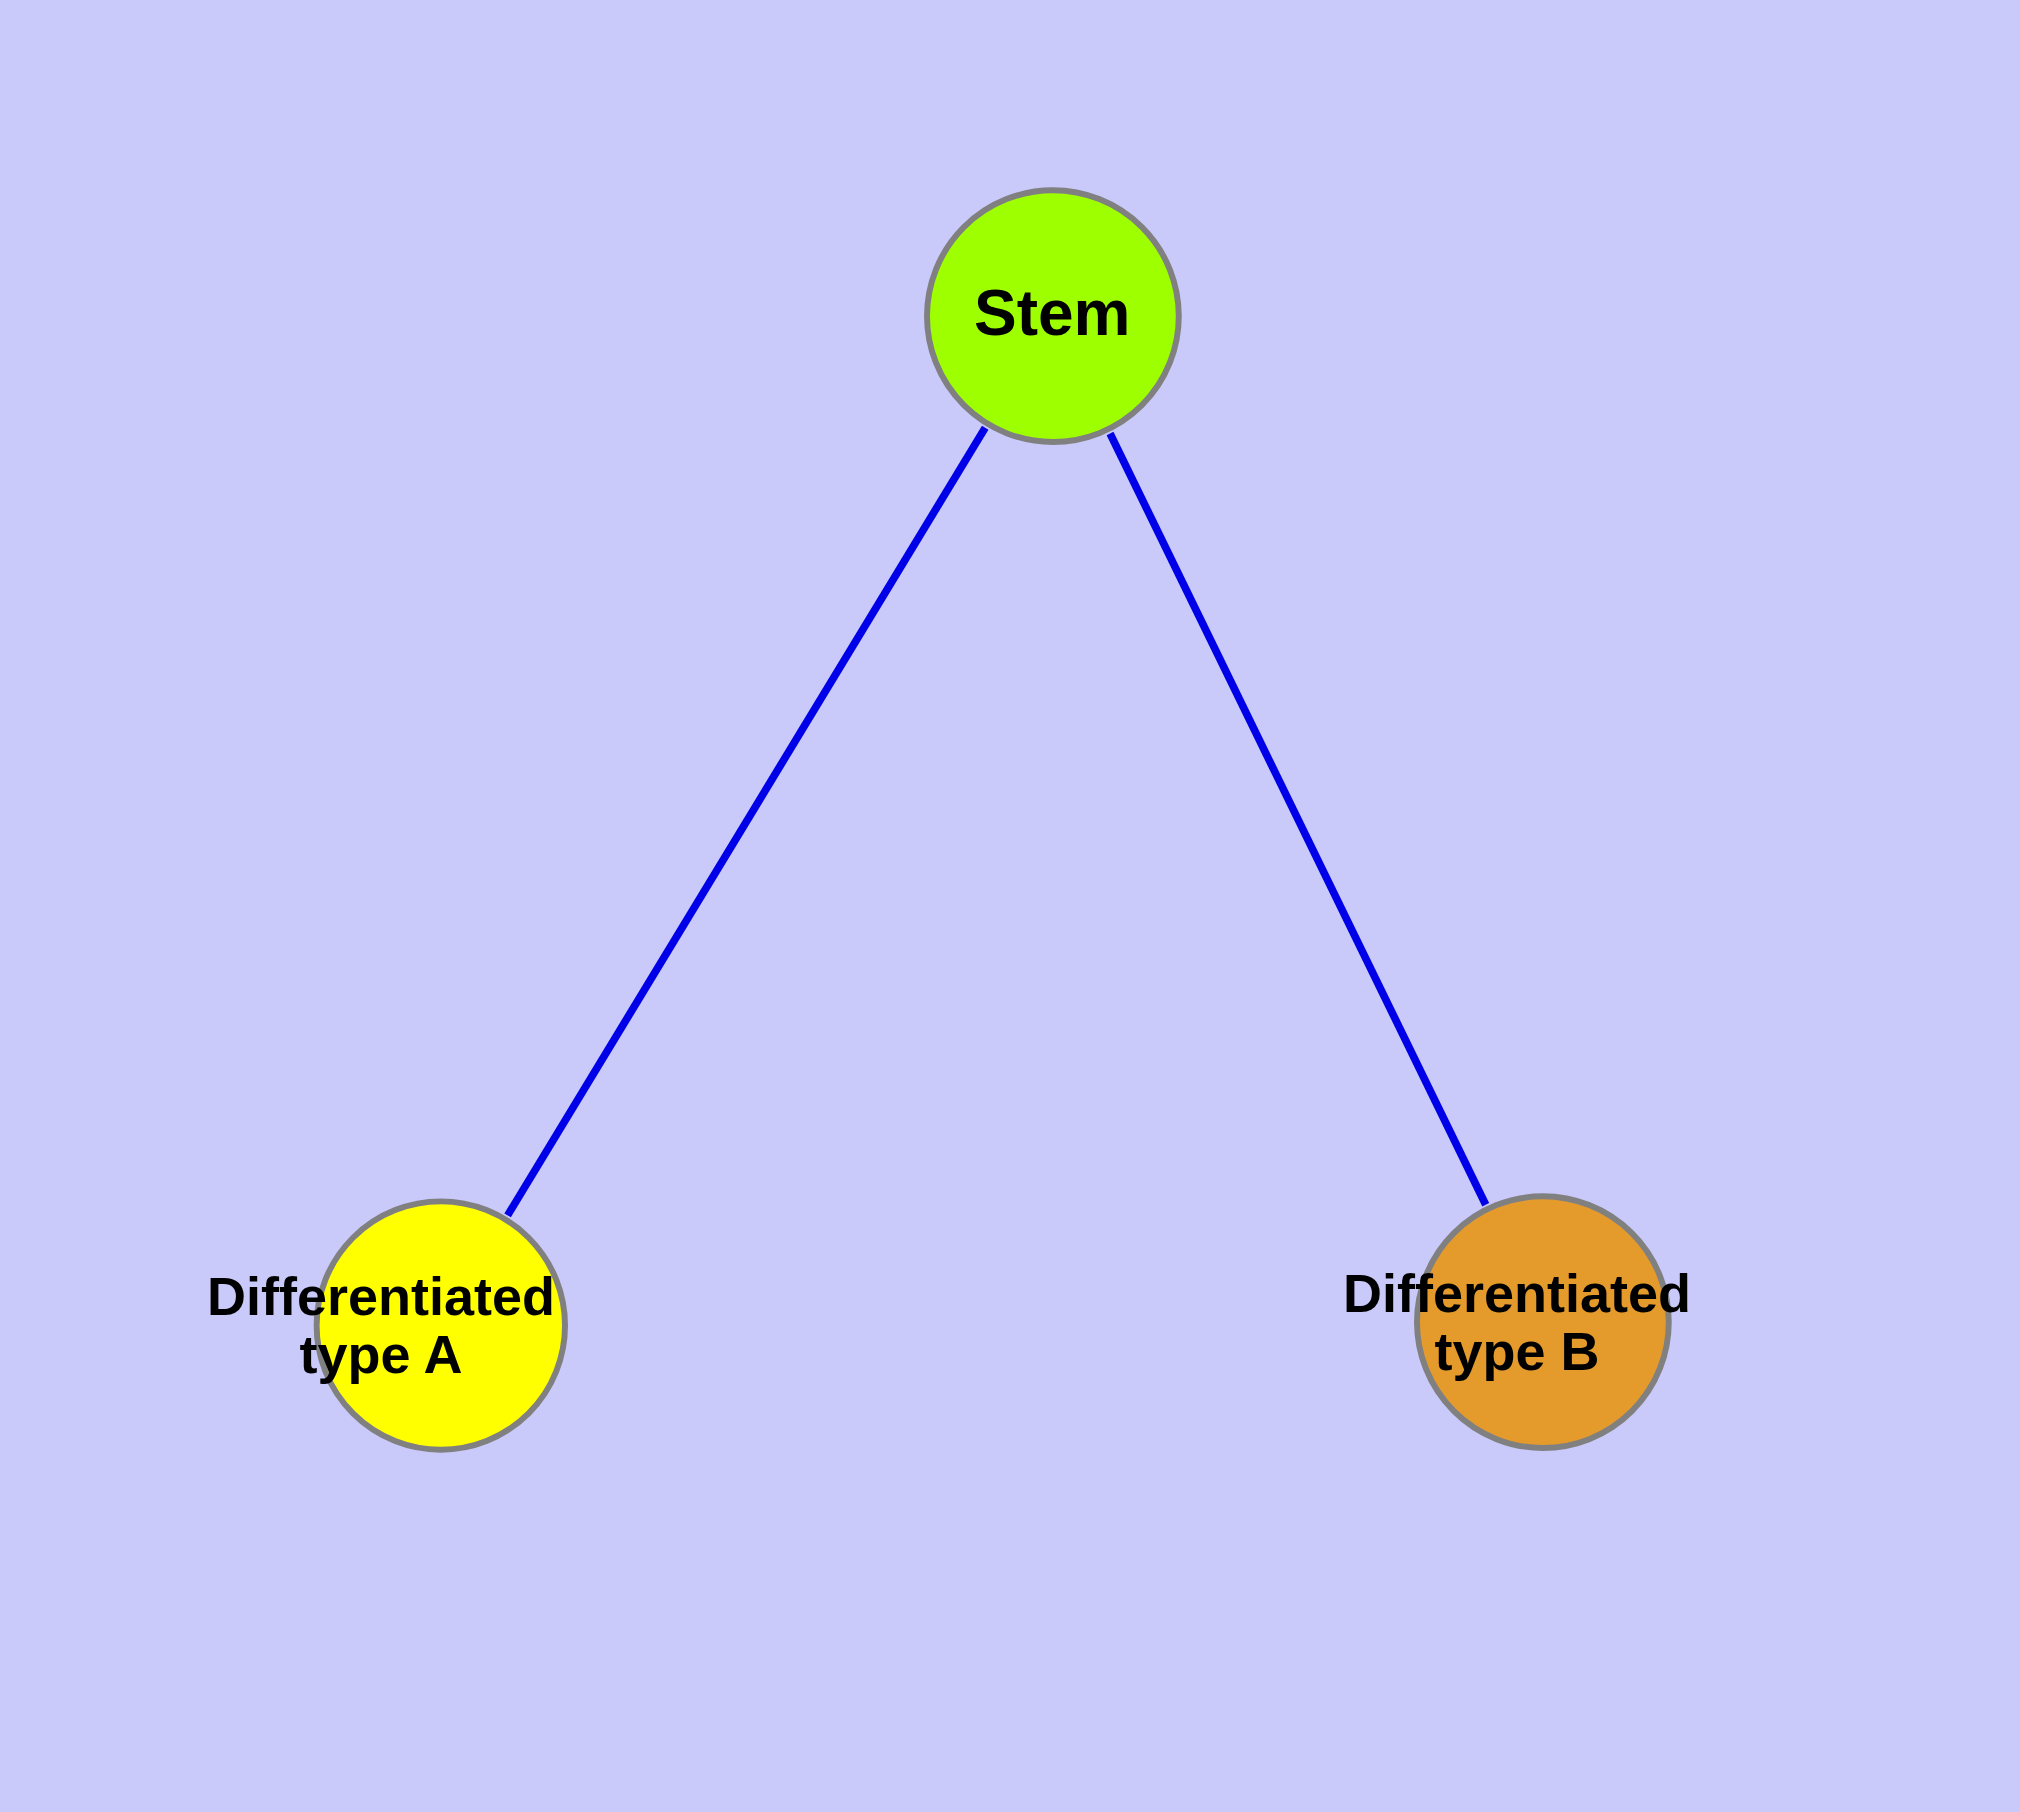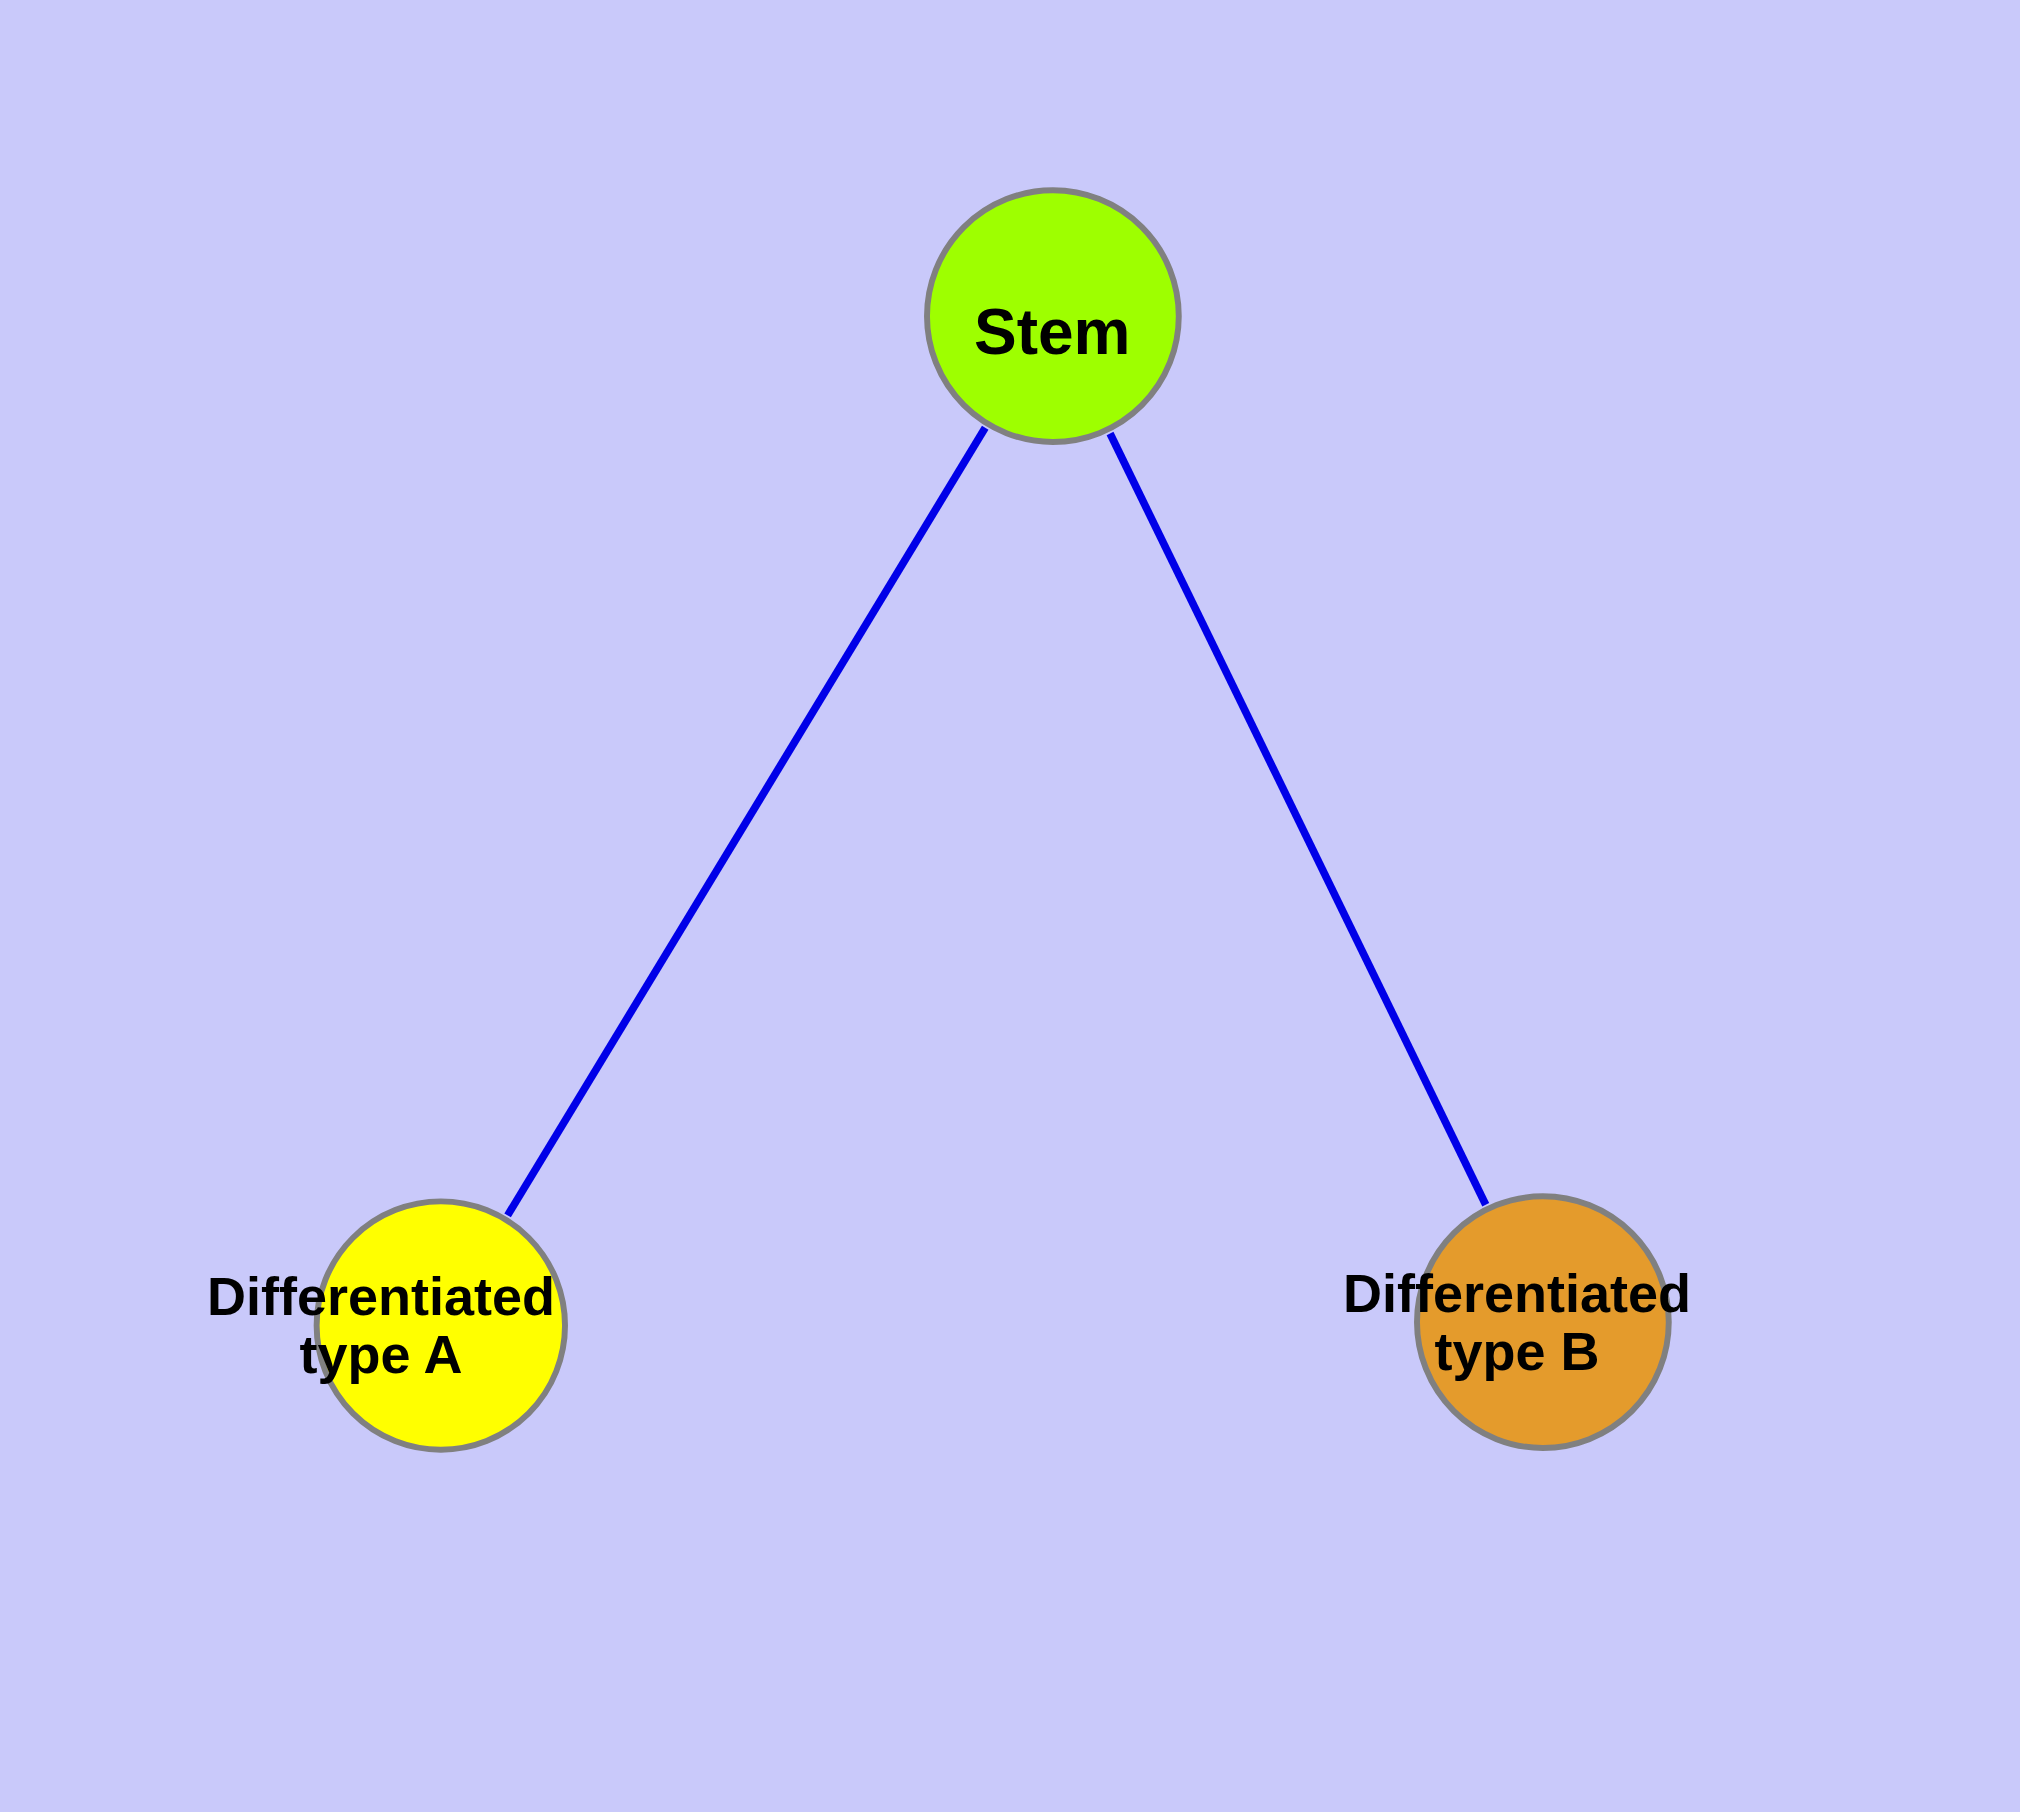--- a/index.html
+++ b/index.html
@@ -49,21 +49,21 @@
         <line x1="1309.4207008742083" y1="511.457390895649" x2="1752.5792991257917" y2="1421.542609104351" stroke="#0000e8" stroke-width="9" stroke-linecap="butt"></line>
       </g>
     <g id="node-layer">
         <circle cx="1242" cy="373" r="148.5" fill="#9eff00" stroke="#808080" stroke-width="7"></circle>
         <circle cx="520" cy="1564" r="146.5" fill="#ffff00" stroke="#808080" stroke-width="7"></circle>
         <circle cx="1820" cy="1560" r="148.5" fill="#e49b2c" stroke="#808080" stroke-width="7"></circle>
       </g>
   </svg>
 
   <div id="label-layer">
-      <div class="node-label" style="font-size: 64px; color: rgb(0, 0, 0); left: 974px; top: 298px;">Stem</div>
+      <div class="node-label" style="font-size: 64px; color: rgb(0, 0, 0); left: 974px; top: 279px;">Stem</div>
       <div class="node-label" style="font-size: 54px; color: rgb(0, 0, 0); left: 207px; top: 1267px;">Differentiated
 type A</div>
       <div class="node-label" style="font-size: 54px; color: rgb(0, 0, 0); left: 1343px; top: 1264px;">Differentiated
 type B</div>
     </div>
 
 </div>
 
 
 </body></html>

